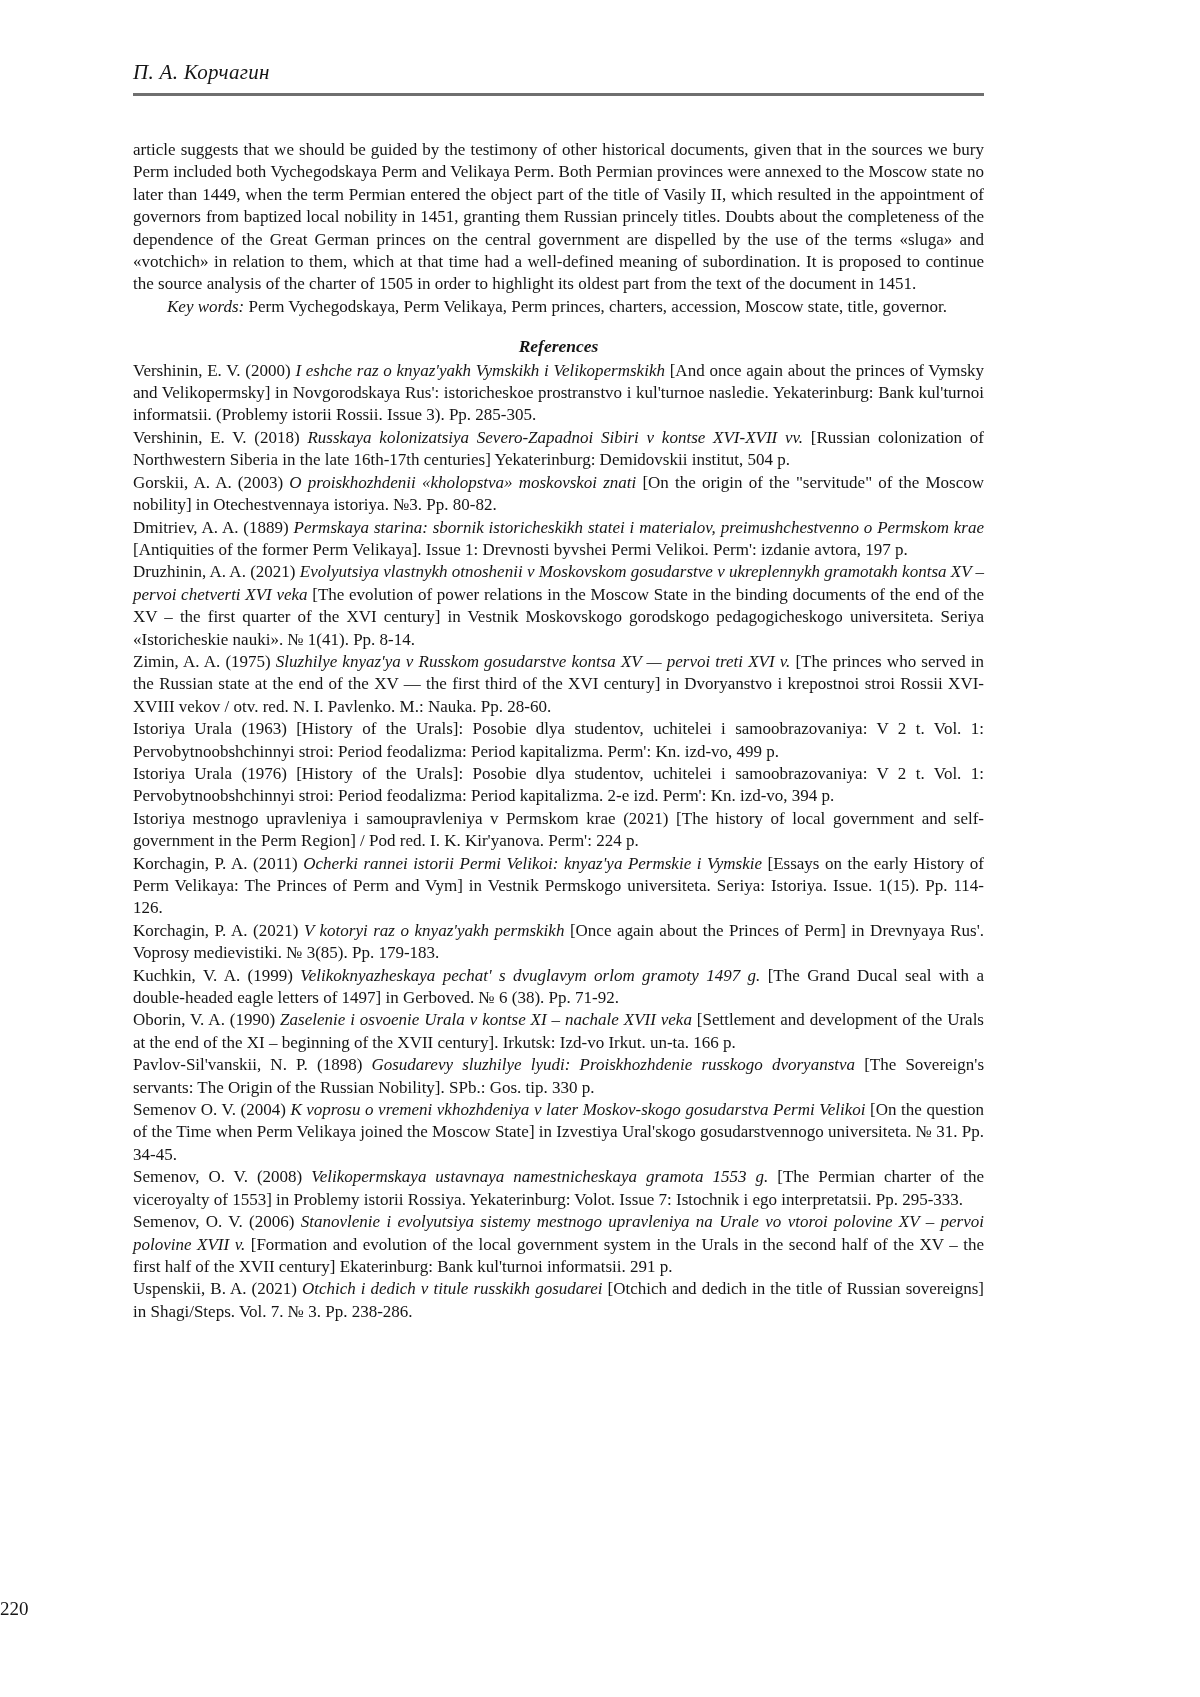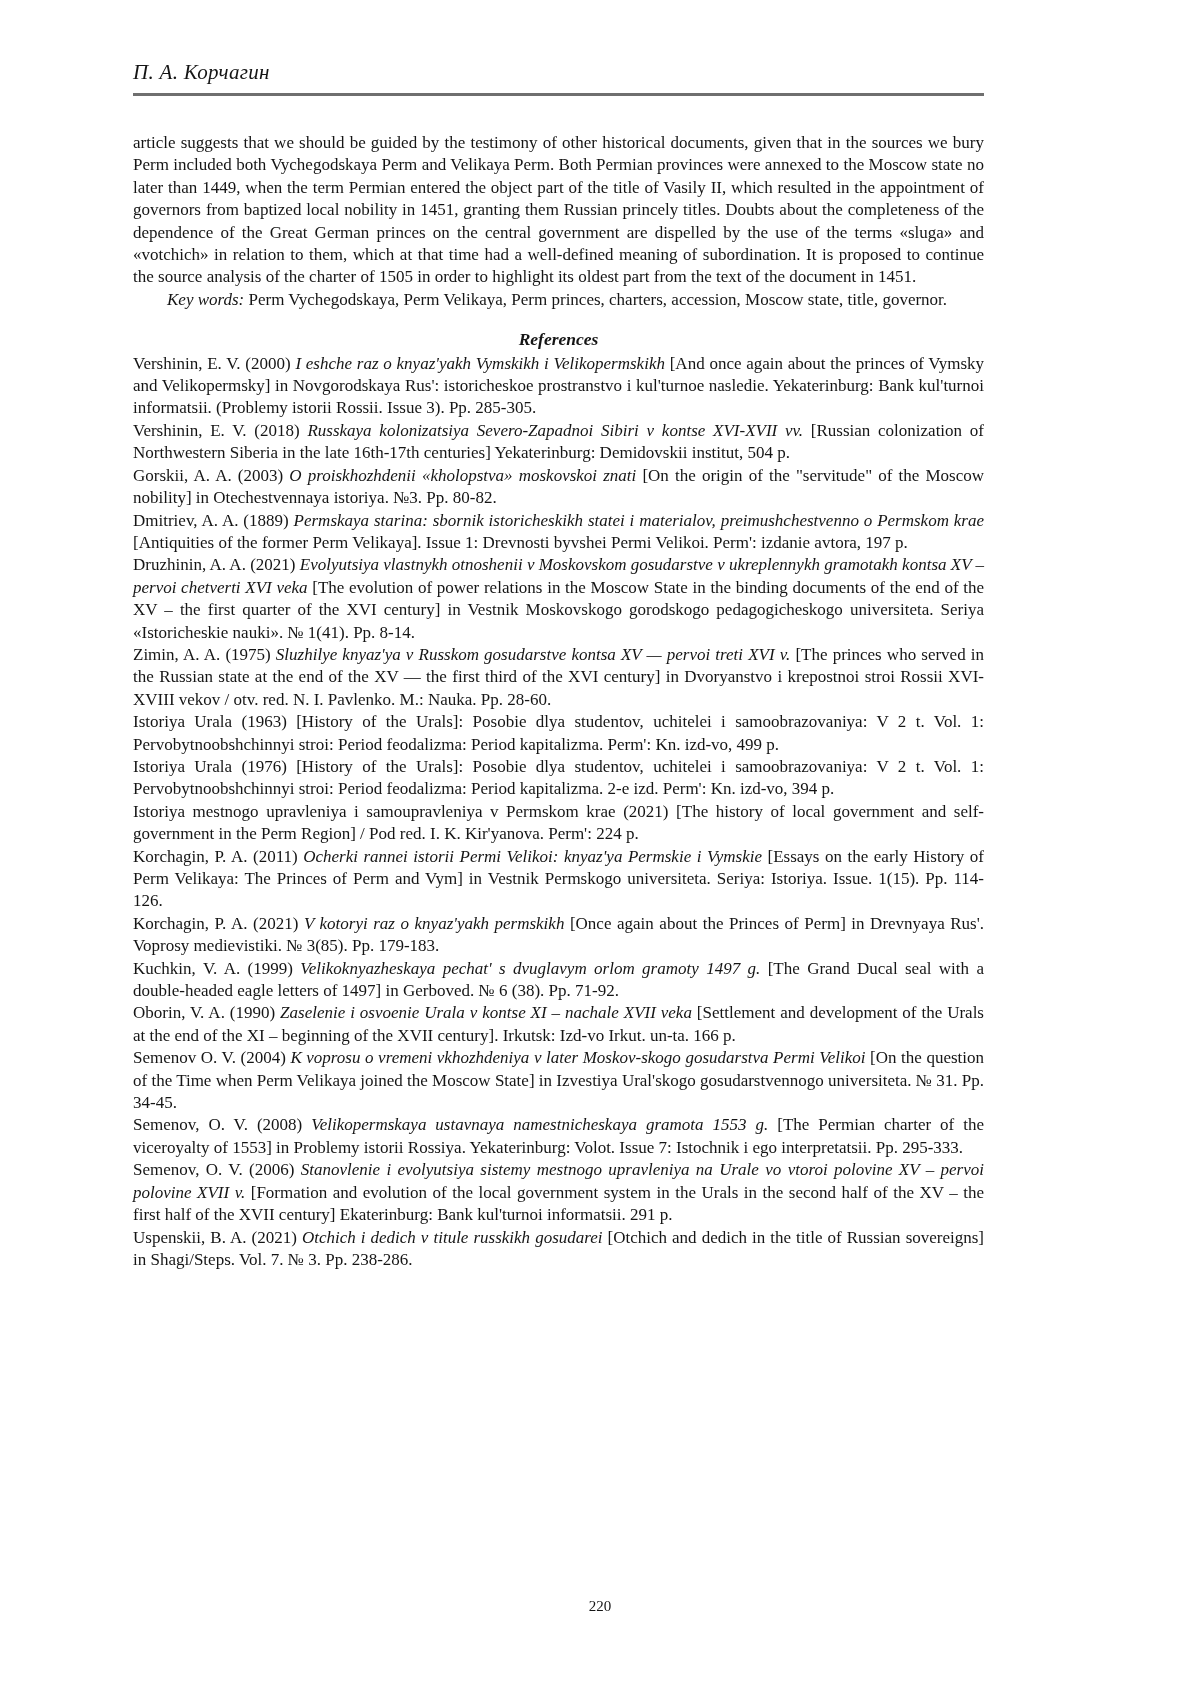--- a/index.html
+++ b/index.html
@@ -14,36 +14,36 @@
   .running-head {
     position:absolute; left:133px; top:60px;
     font-size:21px; font-style:italic;
     letter-spacing:0.3px;
   }
   .head-rule {
     position:absolute; left:133px; top:93px;
     width:851px; height:3px; background:#6f6f6f;
   }
   .content {
-    position:absolute; left:133px; top:132px; width:851px;
+    position:absolute; left:133px; top:139px; width:851px;
   }
   .abstract-text, .keywords, .ref {
     margin:0; text-align:justify;
     font-size:17px; line-height:22.4px;
   }
   .keywords { text-indent:34px; }
   .refs-heading {
     margin:17px 0 2px 0;
     text-align:center;
     font-size:17.5px; font-weight:bold; font-style:italic;
     line-height:22.4px;
   }
   .page-number {
     position:absolute; left:0; top:1598px; width:1200px;
-    text-align:center; font-size:15px;
+    font-size:19px;
   }
 </style>
 </head>
 <body>
 
 <div class="page">
 
   <div class="running-head">П. А. Корчагин</div>
 
   <div class="head-rule"></div>
@@ -78,20 +78,21 @@
         <p class="ref"><span>Istoriya mestnogo upravleniya i samoupravleniya v Permskom krae (2021) [The history of local government and self-government in the Perm Region] / Pod red. I. K. Kir'yanova. Perm': 224 p.</span></p>
 
         <p class="ref"><span>Korchagin, P. A. (2011) </span><i>Ocherki rannei istorii Permi Velikoi: knyaz'ya Permskie i Vymskie</i><span> [Essays on the early History of Perm Velikaya: The Princes of Perm and Vym] in Vestnik Permskogo universiteta. Seriya: Istoriya. Issue. 1(15). Pp. 114-126.</span></p>
 
         <p class="ref"><span>Korchagin, P. A. (2021) </span><i>V kotoryi raz o knyaz'yakh permskikh</i><span> [Once again about the Princes of Perm] in Drevnyaya Rus'. Voprosy medievistiki. № 3(85). Pp. 179-183.</span></p>
 
         <p class="ref"><span>Kuchkin, V. A. (1999) </span><i>Velikoknyazheskaya pechat' s dvuglavym orlom gramoty 1497 g.</i><span> [The Grand Ducal seal with a double-headed eagle letters of 1497] in Gerboved. № 6 (38). Pp. 71-92.</span></p>
 
         <p class="ref"><span>Oborin, V. A. (1990) </span><i>Zaselenie i osvoenie Urala v kontse XI – nachale XVII veka</i><span> [Settlement and development of the Urals at the end of the XI – beginning of the XVII century]. Irkutsk: Izd-vo Irkut. un-ta. 166 p.</span></p>
 
+        <p class="ref"><span>Pavlov-Sil'vanskii, N. P. (1898) </span><i>Gosudarevy sluzhilye lyudi: Proiskhozhdenie russkogo dvoryanstva</i><span> [The Sovereign's servants: The Origin of the Russian Nobility]. SPb.: Gos. tip. 330 p.</span></p>
 
         <p class="ref"><span>Semenov O. V. (2004) </span><i>K voprosu o vremeni vkhozhdeniya v later Moskov-skogo gosudarstva Permi Velikoi</i><span> [On the question of the Time when Perm Velikaya joined the Moscow State] in Izvestiya Ural'skogo gosudarstvennogo universiteta. № 31. Pp. 34-45.</span></p>
 
         <p class="ref"><span>Semenov, O. V. (2008) </span><i>Velikopermskaya ustavnaya namestnicheskaya gramota 1553 g.</i><span> [The Permian charter of the viceroyalty of 1553] in Problemy istorii Rossiya. Yekaterinburg: Volot. Issue 7: Istochnik i ego interpretatsii. Pp. 295-333.</span></p>
 
         <p class="ref"><span>Semenov, O. V. (2006) </span><i>Stanovlenie i evolyutsiya sistemy mestnogo upravleniya na Urale vo vtoroi polovine XV – pervoi polovine XVII v.</i><span> [Formation and evolution of the local government system in the Urals in the second half of the XV – the first half of the XVII century] Ekaterinburg: Bank kul'turnoi informatsii. 291 p.</span></p>
 
 
         <p class="ref"><span>Uspenskii, B. A. (2021) </span><i>Otchich i dedich v titule russkikh gosudarei</i><span> [Otchich and dedich in the title of Russian sovereigns] in Shagi/Steps. Vol. 7. № 3. Pp. 238-286.</span></p>
       </div>

